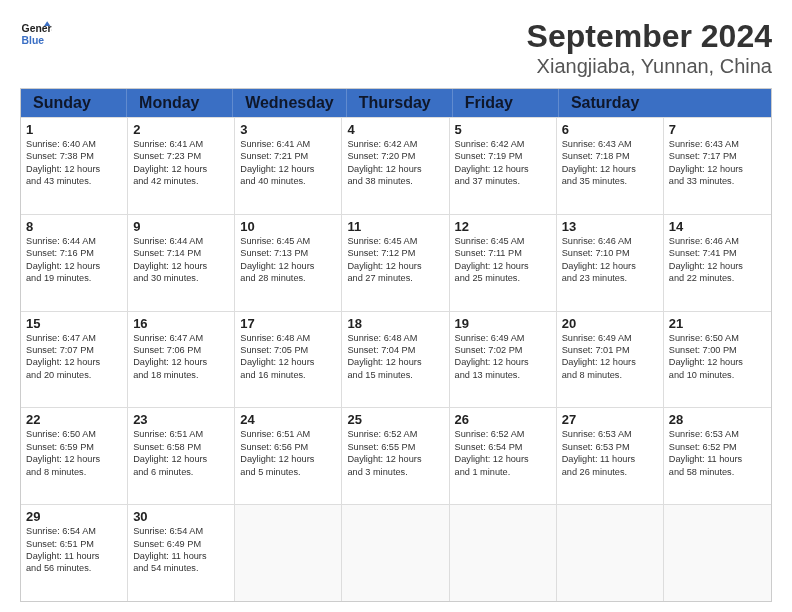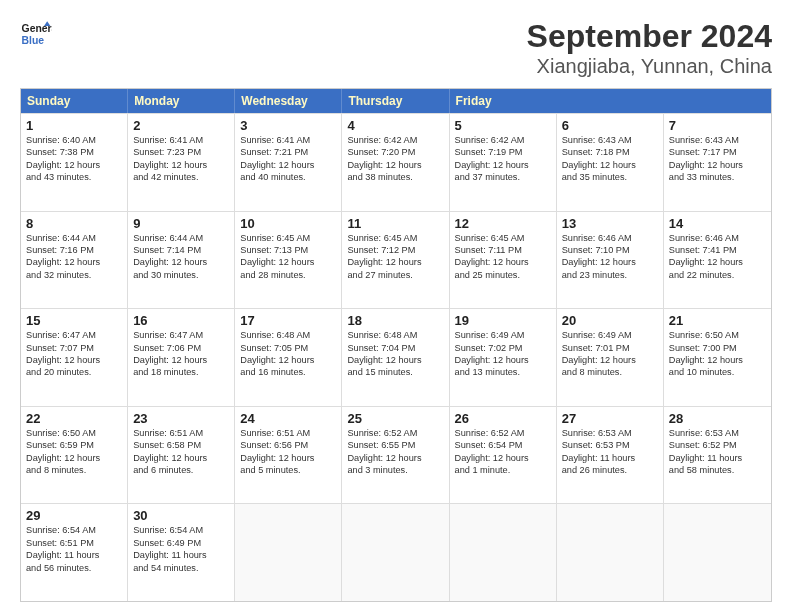--- a/index.html
+++ b/index.html
@@ -49,24 +49,24 @@
       display: flex;
       flex-direction: column;
       border: 1px solid #ccc;
     }
     .cal-header {
       display: grid;
       grid-template-columns: repeat(7, 1fr);
       background: #3a6fc4;
     }
     .cal-header-cell {
-      color: #fef9c3;
-      font-size: 12px;
+      color: #0f172a;
+      font-size: 16px;
       font-weight: bold;
-      padding: 5px 6px;
+      padding: 5px 12px;
       text-align: left;
       border-right: 1px solid rgba(255,255,255,0.2);
     }
     .cal-header-cell:last-child { border-right: none; }
     .cal-body {
       display: flex;
       flex-direction: column;
       flex: 1;
     }
     .cal-row {
@@ -117,20 +117,21 @@
     </div>
   </div>
 
   <div class="calendar">
     <div class="cal-header">
     <div class="cal-header-cell">Sunday</div>
         <div class="cal-header-cell">Monday</div>
         <div class="cal-header-cell">Wednesday</div>
         <div class="cal-header-cell">Thursday</div>
         <div class="cal-header-cell">Friday</div>
+        <div class="cal-header-cell">Saturday</div>
       </div>
     <div class="cal-body">
     <div class="cal-row">
           <div class="cal-cell">
             <span class="day-num">1</span>
             <span class="cell-line">Sunrise: 6:40 AM</span>
             <span class="cell-line">Sunset: 7:38 PM</span>
             <span class="cell-line">Daylight: 12 hours</span>
             <span class="cell-line">and 43 minutes.</span>
           </div>
@@ -176,21 +177,21 @@
             <span class="cell-line">Daylight: 12 hours</span>
             <span class="cell-line">and 33 minutes.</span>
           </div>
         </div>
         <div class="cal-row">
           <div class="cal-cell">
             <span class="day-num">8</span>
             <span class="cell-line">Sunrise: 6:44 AM</span>
             <span class="cell-line">Sunset: 7:16 PM</span>
             <span class="cell-line">Daylight: 12 hours</span>
-            <span class="cell-line">and 32 minutes.</span>
+            <span class="cell-line">and 19 minutes.</span>
           </div>
           <div class="cal-cell">
             <span class="day-num">9</span>
             <span class="cell-line">Sunrise: 6:44 AM</span>
             <span class="cell-line">Sunset: 7:14 PM</span>
             <span class="cell-line">Daylight: 12 hours</span>
             <span class="cell-line">and 30 minutes.</span>
           </div>
           <div class="cal-cell">
             <span class="day-num">10</span>

